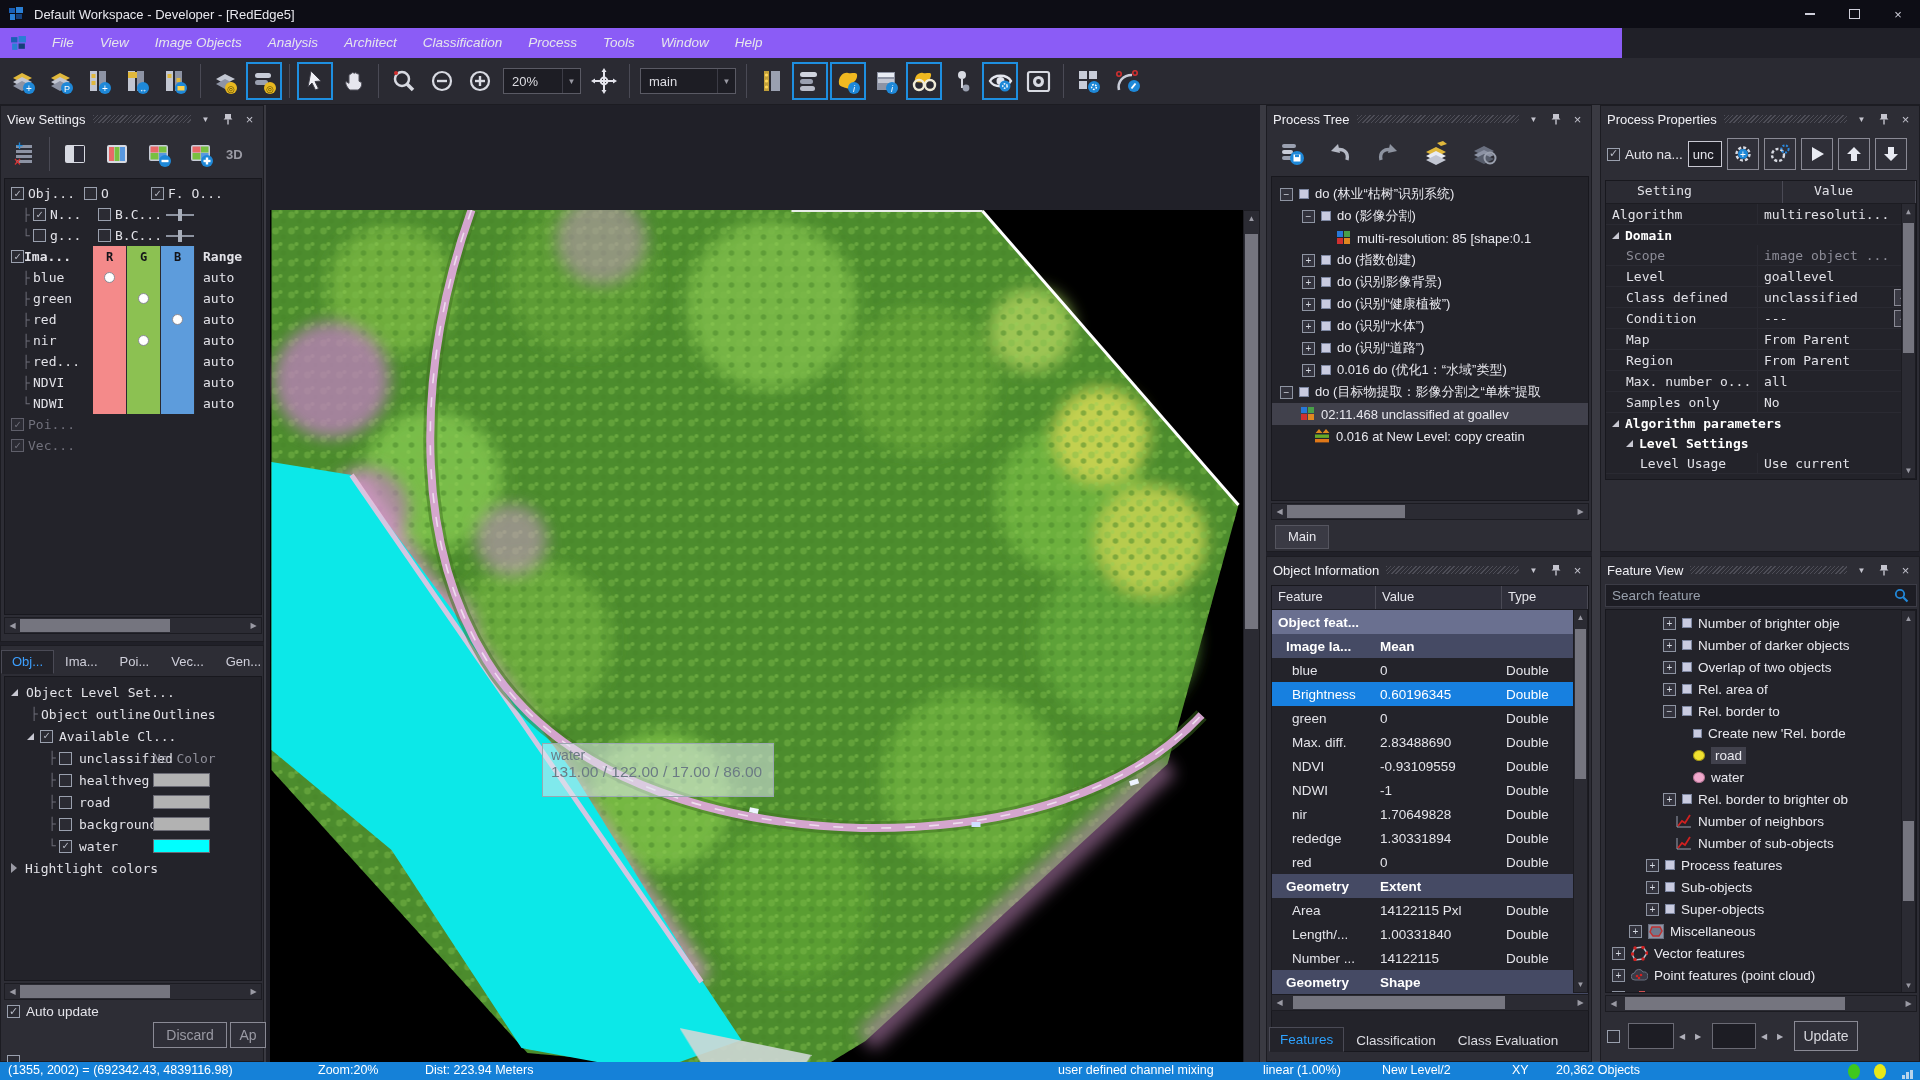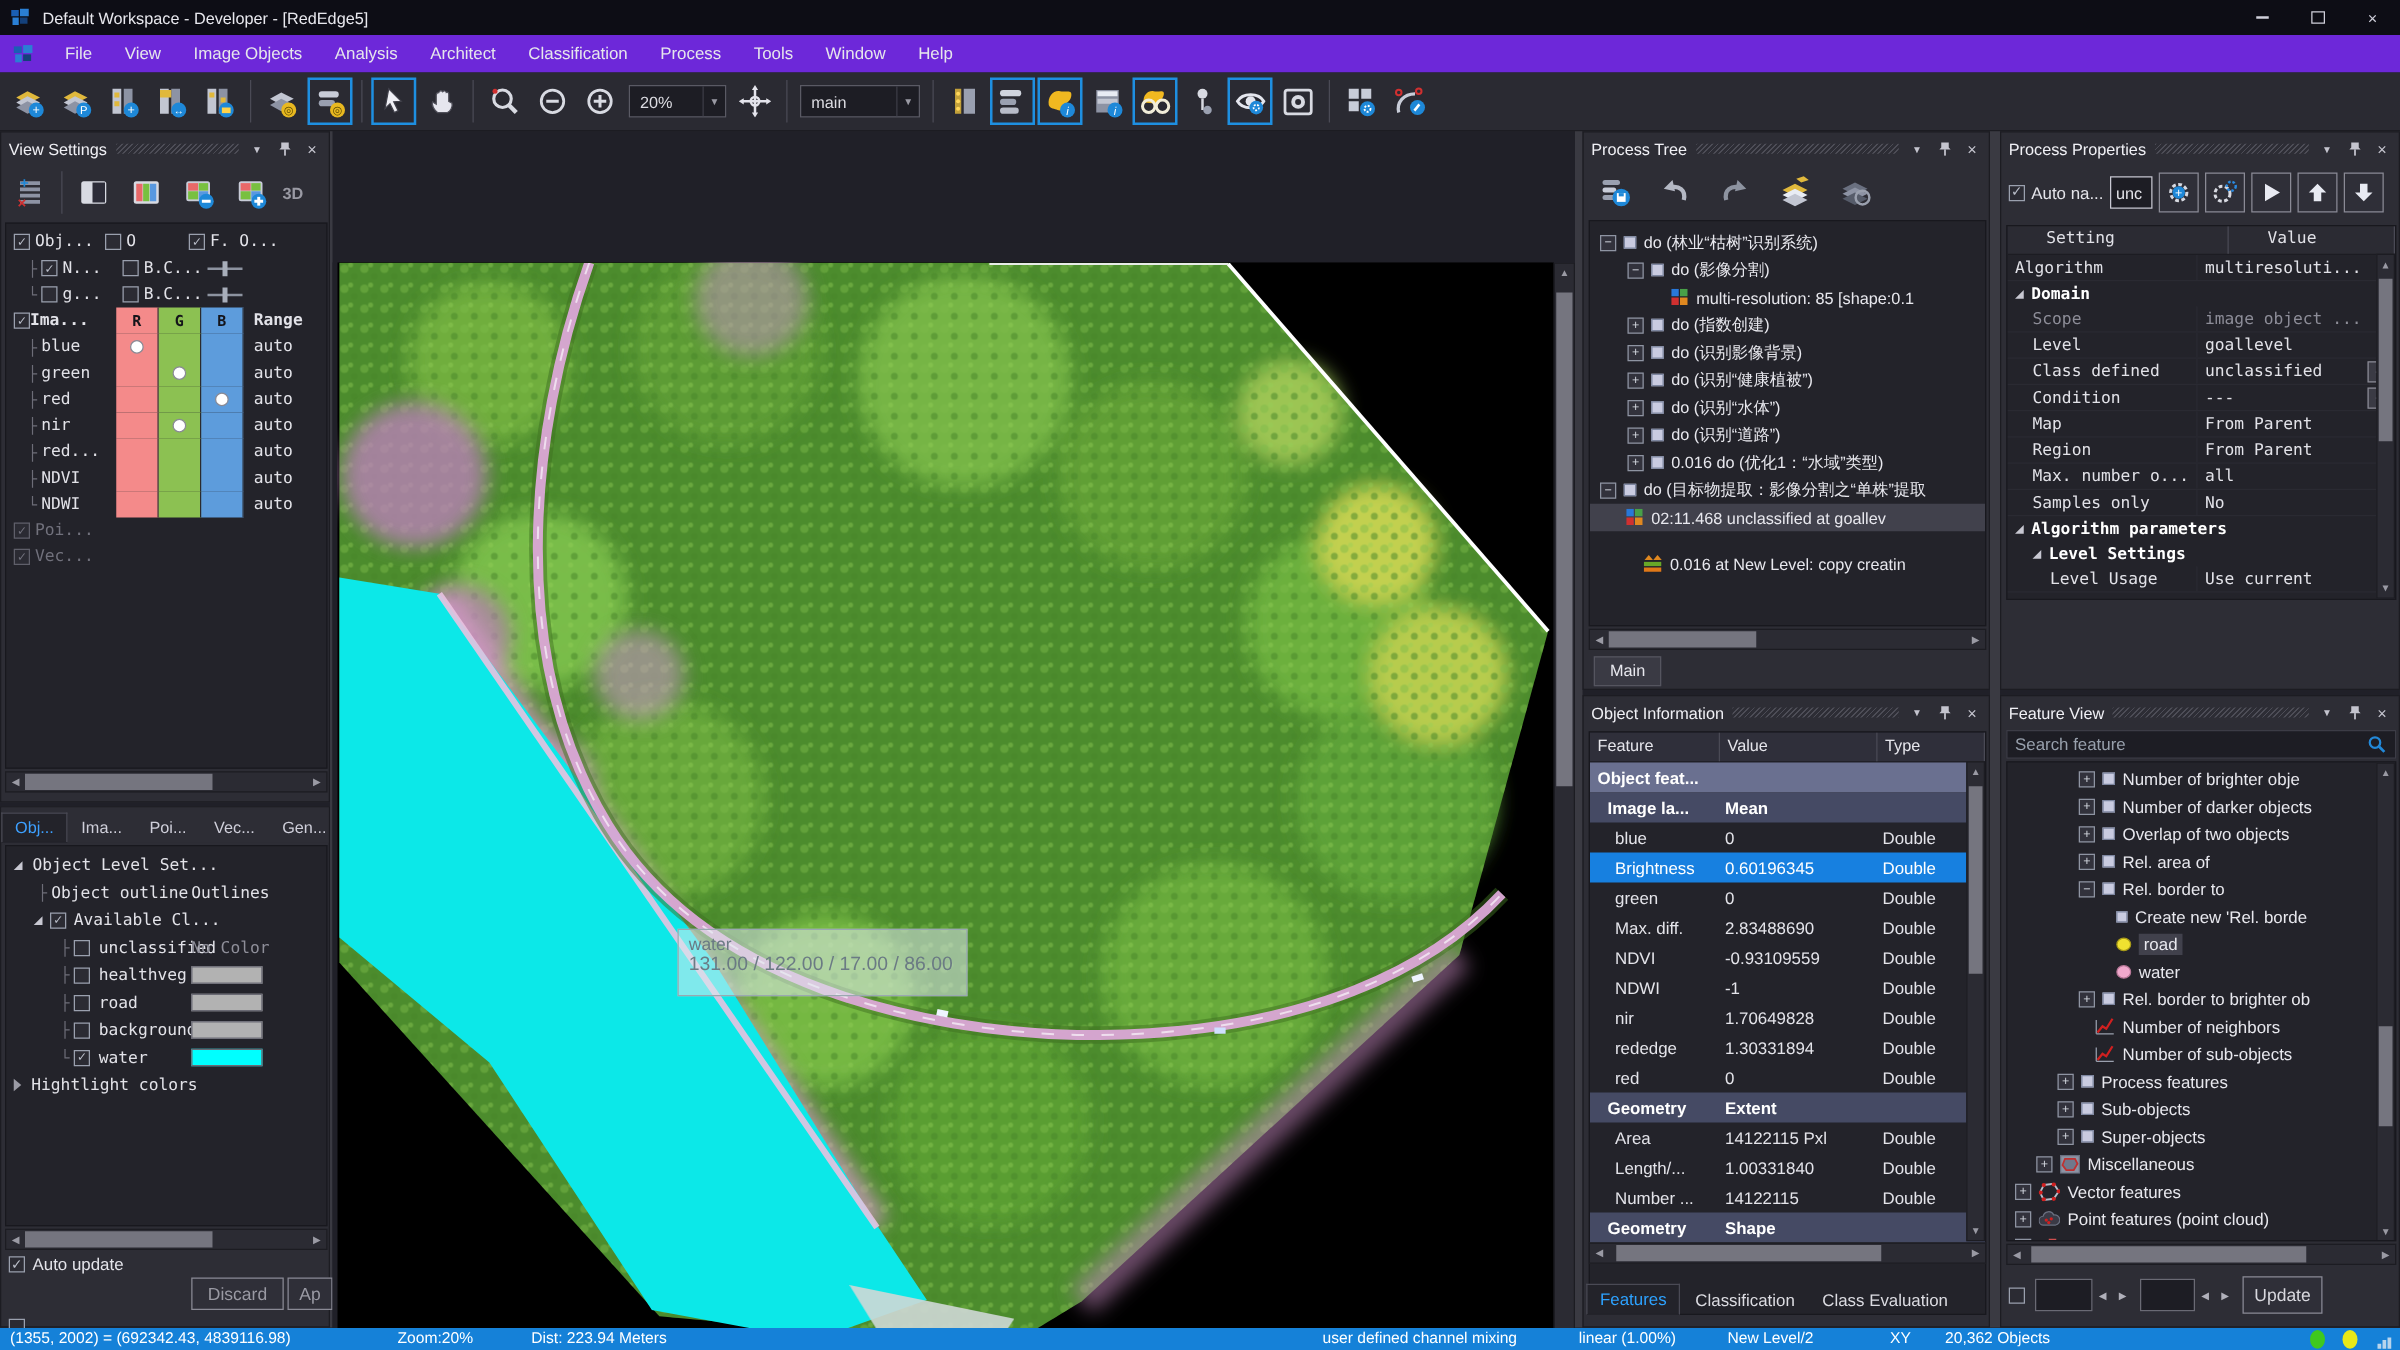--- a/index.html
+++ b/index.html
@@ -7,21 +7,21 @@
   #app{position:relative;width:1920px;height:1080px;background:#202028;color:#e4e4ea;font-size:13px;}
   .abs{position:absolute;}
   
   #titlebar{left:0;top:0;width:1920px;height:28px;background:#0d0d15;display:flex;align-items:center;}
   #titlebar .appico{width:16px;height:16px;margin:0 10px 0 8px;}
   #titlebar .ttl{color:#e8e8ee;font-size:13px;}
   #wincontrols{margin-left:auto;display:flex;height:28px;}
   .winbtn{width:44px;height:28px;display:flex;align-items:center;justify-content:center;color:#cfcfda;font-size:13px;}
   .minglyph{width:10px;height:2px;background:#cfcfda;}
   .maxglyph{width:9px;height:8px;border:1px solid #cfcfda;}
-  #menubar{left:0;top:28px;width:1920px;height:30px;background:#6d28d9;display:flex;align-items:center;border-bottom:1px solid #1a1a20;}
+  #menubar{left:0;top:28px;width:1622px;height:30px;background:#8b5cf6;display:flex;align-items:center;border-bottom:1px solid #1a1a20;font-style:italic;}
   #menubar .appico2{width:17px;height:17px;margin:0 12px 0 10px;}
   .menu-item{padding:0 13px;color:#e6e6ec;font-size:13.5px;height:30px;line-height:30px;}
   #toolbar{left:0;top:58px;width:1920px;height:47px;background:#2a2a32;display:flex;align-items:center;border-bottom:1px solid #1c1c22;padding-left:4px;box-sizing:border-box;}
   .tbi{width:36px;height:38px;display:flex;align-items:center;justify-content:center;border:2px solid transparent;box-sizing:border-box;margin:0 1px;}
   .tbi.active{border-color:#1e8fe0;}
   .tbsep{width:1px;height:34px;background:#4a4a55;margin:0 6px;}
   .combo{height:26px;background:#1d1d24;border:1px solid #5a5a64;display:flex;align-items:center;color:#dcdce2;font-size:13px;padding-left:8px;box-sizing:border-box;margin:0 4px;}
   .combo .arr{margin-left:auto;width:17px;height:100%;display:flex;align-items:center;justify-content:center;color:#9a9aa4;font-size:8px;border-left:1px solid #3c3c46;}
   
   .panel{background:#2d2d35;border:1px solid #1c1c22;box-sizing:border-box;}
@@ -815,21 +815,21 @@
               <span class="pticon">
                 <svg width="14" height="14" viewBox="0 0 14 14">
                   <rect width="6" height="6" fill="#2878d8"></rect>
                   <rect x="7" width="6" height="6" fill="#48a048"></rect>
                   <rect y="7" width="6" height="6" fill="#d03030"></rect>
                   <rect x="7" y="7" width="6" height="6" fill="#e08820"></rect>
                 </svg>
               </span>
               <span>02:11.468   unclassified at goallev</span>
             </div>
-            <div class="pt-row" style="padding-left: 30px; margin-top: 15px;">
+            <div class="pt-row" style="padding-left: 30px;">
               <span style="width: 7px;"></span>
               <span class="pticon">
                 <svg width="15" height="14" viewBox="0 0 15 14">
                   <rect y="10" width="14" height="3.4" fill="#e07818"></rect>
                   <rect y="5.5" width="14" height="3.4" fill="#68a828"></rect>
                   <polygon points="4,0 7.4,4 0.6,4" fill="#e08820"></polygon>
                   <polygon points="11,0 14.4,4 7.6,4" fill="#e08820"></polygon>
                 </svg>
               </span>
               <span>0.016   at New Level: copy creatin</span>

